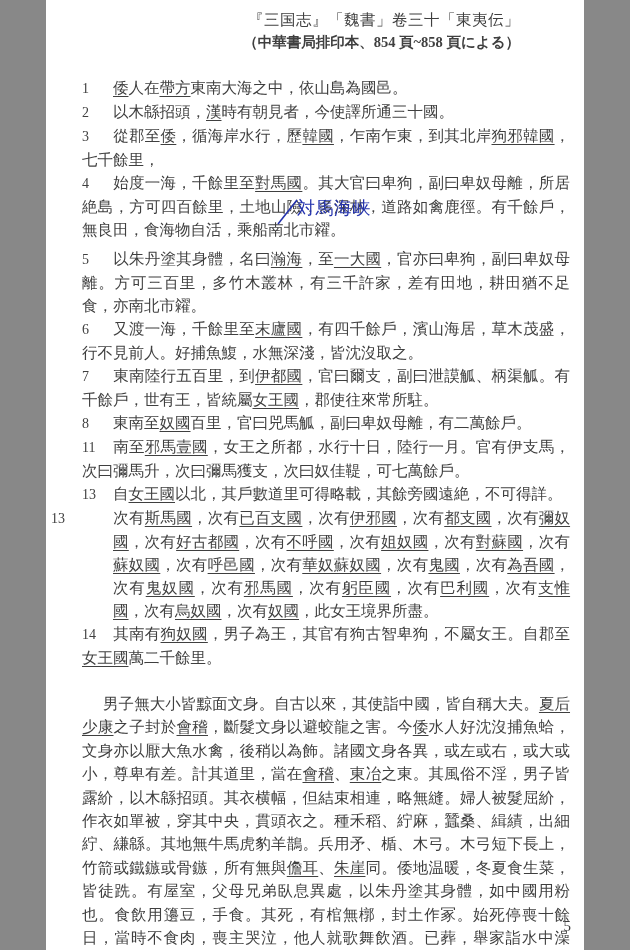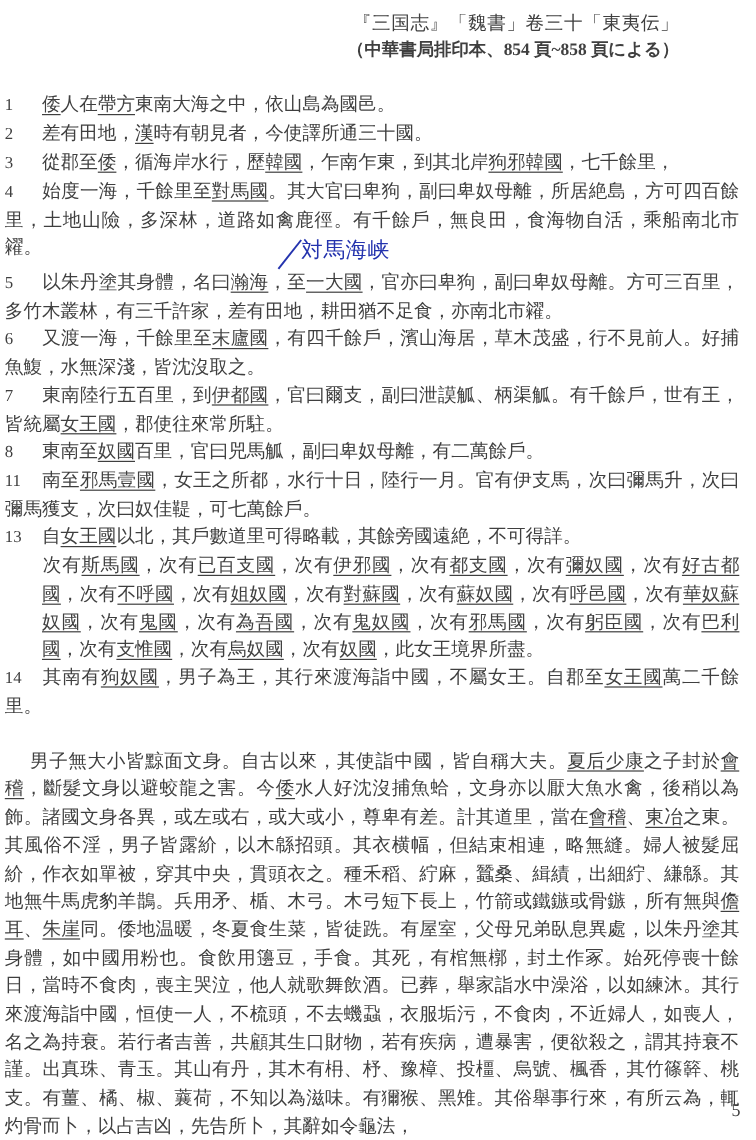--- a/index.html
+++ b/index.html
@@ -3,27 +3,27 @@
 <meta charset="utf-8">
 <style>
   :root{
     --ink:#3f3f3f;
     --annot:#2433ae;
     --paper:#ffffff;
   }
   html,body{margin:0;padding:0;background:#888;}
   .page{
     position:relative;
-    width:630px;height:950px;
+    width:538px;height:950px;
     margin:0 auto;
     background:var(--paper);
     color:var(--ink);
     font-family:"Liberation Serif","DejaVu Serif",serif;
     box-sizing:border-box;
-    padding:8px 14px 0 4px;
+    padding:8px 14px 0 36px;
     overflow:hidden;
   }
   header{ text-align:right; padding-right:50px; line-height:23px; }
   .h1{ font-size:15.5px; letter-spacing:0.5px; }
   .h2{ font-size:14.5px;font-weight:bold; }
 
   main{
     margin-top:22px;
     font-size:15.5px;
     line-height:23px;
@@ -75,31 +75,31 @@
 
 <div class="page">
 
   <header>
     <div class="h1">『三国志』「魏書」卷三十「東夷伝」</div>
     <div class="h2">（中華書局排印本、854 頁~858 頁による）</div>
   </header>
 
   <main>
       <div class="item"><span class="num">1</span><span class="txt"><span class="u">倭</span><span>人在</span><span class="u">帶方</span><span>東南大海之中，依山島為國邑。</span></span></div>
-      <div class="item"><span class="num">2</span><span class="txt"><span>差有田地，</span><span class="u">漢</span><span>時有朝見者，今使譯所通三十國。</span></span></div>
+      <div class="item"><span class="num">2</span><span class="txt"><span>以木緜招頭，</span><span class="u">漢</span><span>時有朝見者，今使譯所通三十國。</span></span></div>
       <div class="item"><span class="num">3</span><span class="txt"><span>從郡至</span><span class="u">倭</span><span>，循海岸水行，歷</span><span class="u">韓國</span><span>，乍南乍東，到其北岸</span><span class="u">狗邪韓國</span><span>，七千餘里，</span></span></div>
       <div class="item"><span class="num">4</span><span class="txt"><span>始度一海，千餘里至</span><span class="u">對馬國</span><span>。其大官曰卑狗，副曰卑奴母離，所居絶島，方可四百餘里，土地山險，多深林，道路如禽鹿徑。有千餘戶，無良田，食海物自活，乘船南北市糴。</span></span></div>
       <div class="item"><span class="num">5</span><span class="txt"><span>以朱丹塗其身體，名曰</span><span class="u">瀚海</span><span>，至</span><span class="u">一大國</span><span>，官亦曰卑狗，副曰卑奴母離。方可三百里，多竹木叢林，有三千許家，差有田地，耕田猶不足食，亦南北市糴。</span></span></div>
       <div class="item"><span class="num">6</span><span class="txt"><span>又渡一海，千餘里至</span><span class="u">末廬國</span><span>，有四千餘戶，濱山海居，草木茂盛，行不見前人。好捕魚鰒，水無深淺，皆沈沒取之。</span></span></div>
       <div class="item"><span class="num">7</span><span class="txt"><span>東南陸行五百里，到</span><span class="u">伊都國</span><span>，官曰爾支，副曰泄謨觚、柄渠觚。有千餘戶，世有王，皆統屬</span><span class="u">女王國</span><span>，郡使往來常所駐。</span></span></div>
       <div class="item"><span class="num">8</span><span class="txt"><span>東南至</span><span class="u">奴國</span><span>百里，官曰兕馬觚，副曰卑奴母離，有二萬餘戶。</span></span></div>
       <div class="item"><span class="num">11</span><span class="txt"><span>南至</span><span class="u">邪馬壹國</span><span>，女王之所都，水行十日，陸行一月。官有伊支馬，次曰彌馬升，次曰彌馬獲支，次曰奴佳鞮，可七萬餘戶。</span></span></div>
       <div class="item"><span class="num">13</span><span class="txt"><span>自</span><span class="u">女王國</span><span>以北，其戶數道里可得略載，其餘旁國遠絶，不可得詳。</span></span></div>
       <div class="item hang"><span class="num">13</span><span class="txt"><span>次有</span><span class="u">斯馬國</span><span>，次有</span><span class="u">已百支國</span><span>，次有</span><span class="u">伊邪國</span><span>，次有</span><span class="u">都支國</span><span>，次有</span><span class="u">彌奴國</span><span>，次有</span><span class="u">好古都國</span><span>，次有</span><span class="u">不呼國</span><span>，次有</span><span class="u">姐奴國</span><span>，次有</span><span class="u">對蘇國</span><span>，次有</span><span class="u">蘇奴國</span><span>，次有</span><span class="u">呼邑國</span><span>，次有</span><span class="u">華奴蘇奴國</span><span>，次有</span><span class="u">鬼國</span><span>，次有</span><span class="u">為吾國</span><span>，次有</span><span class="u">鬼奴國</span><span>，次有</span><span class="u">邪馬國</span><span>，次有</span><span class="u">躬臣國</span><span>，次有</span><span class="u">巴利國</span><span>，次有</span><span class="u">支惟國</span><span>，次有</span><span class="u">烏奴國</span><span>，次有</span><span class="u">奴國</span><span>，此女王境界所盡。</span></span></div>
-      <div class="item"><span class="num">14</span><span class="txt"><span>其南有</span><span class="u">狗奴國</span><span>，男子為王，其行來渡海詣中國，不屬女王。自郡至</span><span class="u">女王國</span><span>萬二千餘里。</span></span></div>
+      <div class="item"><span class="num">14</span><span class="txt"><span>其南有</span><span class="u">狗奴國</span><span>，男子為王，其官有狗古智卑狗，不屬女王。自郡至</span><span class="u">女王國</span><span>萬二千餘里。</span></span></div>
     </main>
 
   <p class="body-para"><span>男子無大小皆黥面文身。自古以來，其使詣中國，皆自稱大夫。</span><span class="u">夏后少康</span><span>之子封於</span><span class="u">會稽</span><span>，斷髮文身以避蛟龍之害。今</span><span class="u">倭</span><span>水人好沈沒捕魚蛤，文身亦以厭大魚水禽，後稍以為飾。諸國文身各異，或左或右，或大或小，尊卑有差。計其道里，當在</span><span class="u">會稽</span><span>、</span><span class="u">東冶</span><span>之東。其風俗不淫，男子皆露紒，以木緜招頭。其衣横幅，但結束相連，略無縫。婦人被髮屈紒，作衣如單被，穿其中央，貫頭衣之。種禾稻、紵麻，蠶桑、緝績，出細紵、縑緜。其地無牛馬虎豹羊鵲。兵用矛、楯、木弓。木弓短下長上，竹箭或鐵鏃或骨鏃，所有無與</span><span class="u">儋耳</span><span>、</span><span class="u">朱崖</span><span>同。倭地温暖，冬夏食生菜，皆徒跣。有屋室，父母兄弟臥息異處，以朱丹塗其身體，如中國用粉也。食飲用籩豆，手食。其死，有棺無槨，封土作冢。始死停喪十餘日，當時不食肉，喪主哭泣，他人就歌舞飲酒。已葬，舉家詣水中澡浴，以如練沐。其行來渡海詣中國，恒使一人，不梳頭，不去蟣蝨，衣服垢污，不食肉，不近婦人，如喪人，名之為持衰。若行者吉善，共顧其生口財物，若有疾病，遭暴害，便欲殺之，謂其持衰不謹。出真珠、青玉。其山有丹，其木有枏、杼、豫樟、投橿、烏號、楓香，其竹篠簳、桃支。有薑、橘、椒、蘘荷，不知以為滋味。有獮猴、黑雉。其俗舉事行來，有所云為，輒灼骨而卜，以占吉凶，先告所卜，其辭如令龜法，</span></p>
 
   <div class="pageno">5</div>
 
   <div class="annot-layer">
     <svg class="annot-pointer" width="24" height="28" viewBox="0 0 24 28">
       <line x1="2" y1="26" x2="21" y2="2" stroke="currentColor" stroke-width="1.6"></line>
     </svg>

